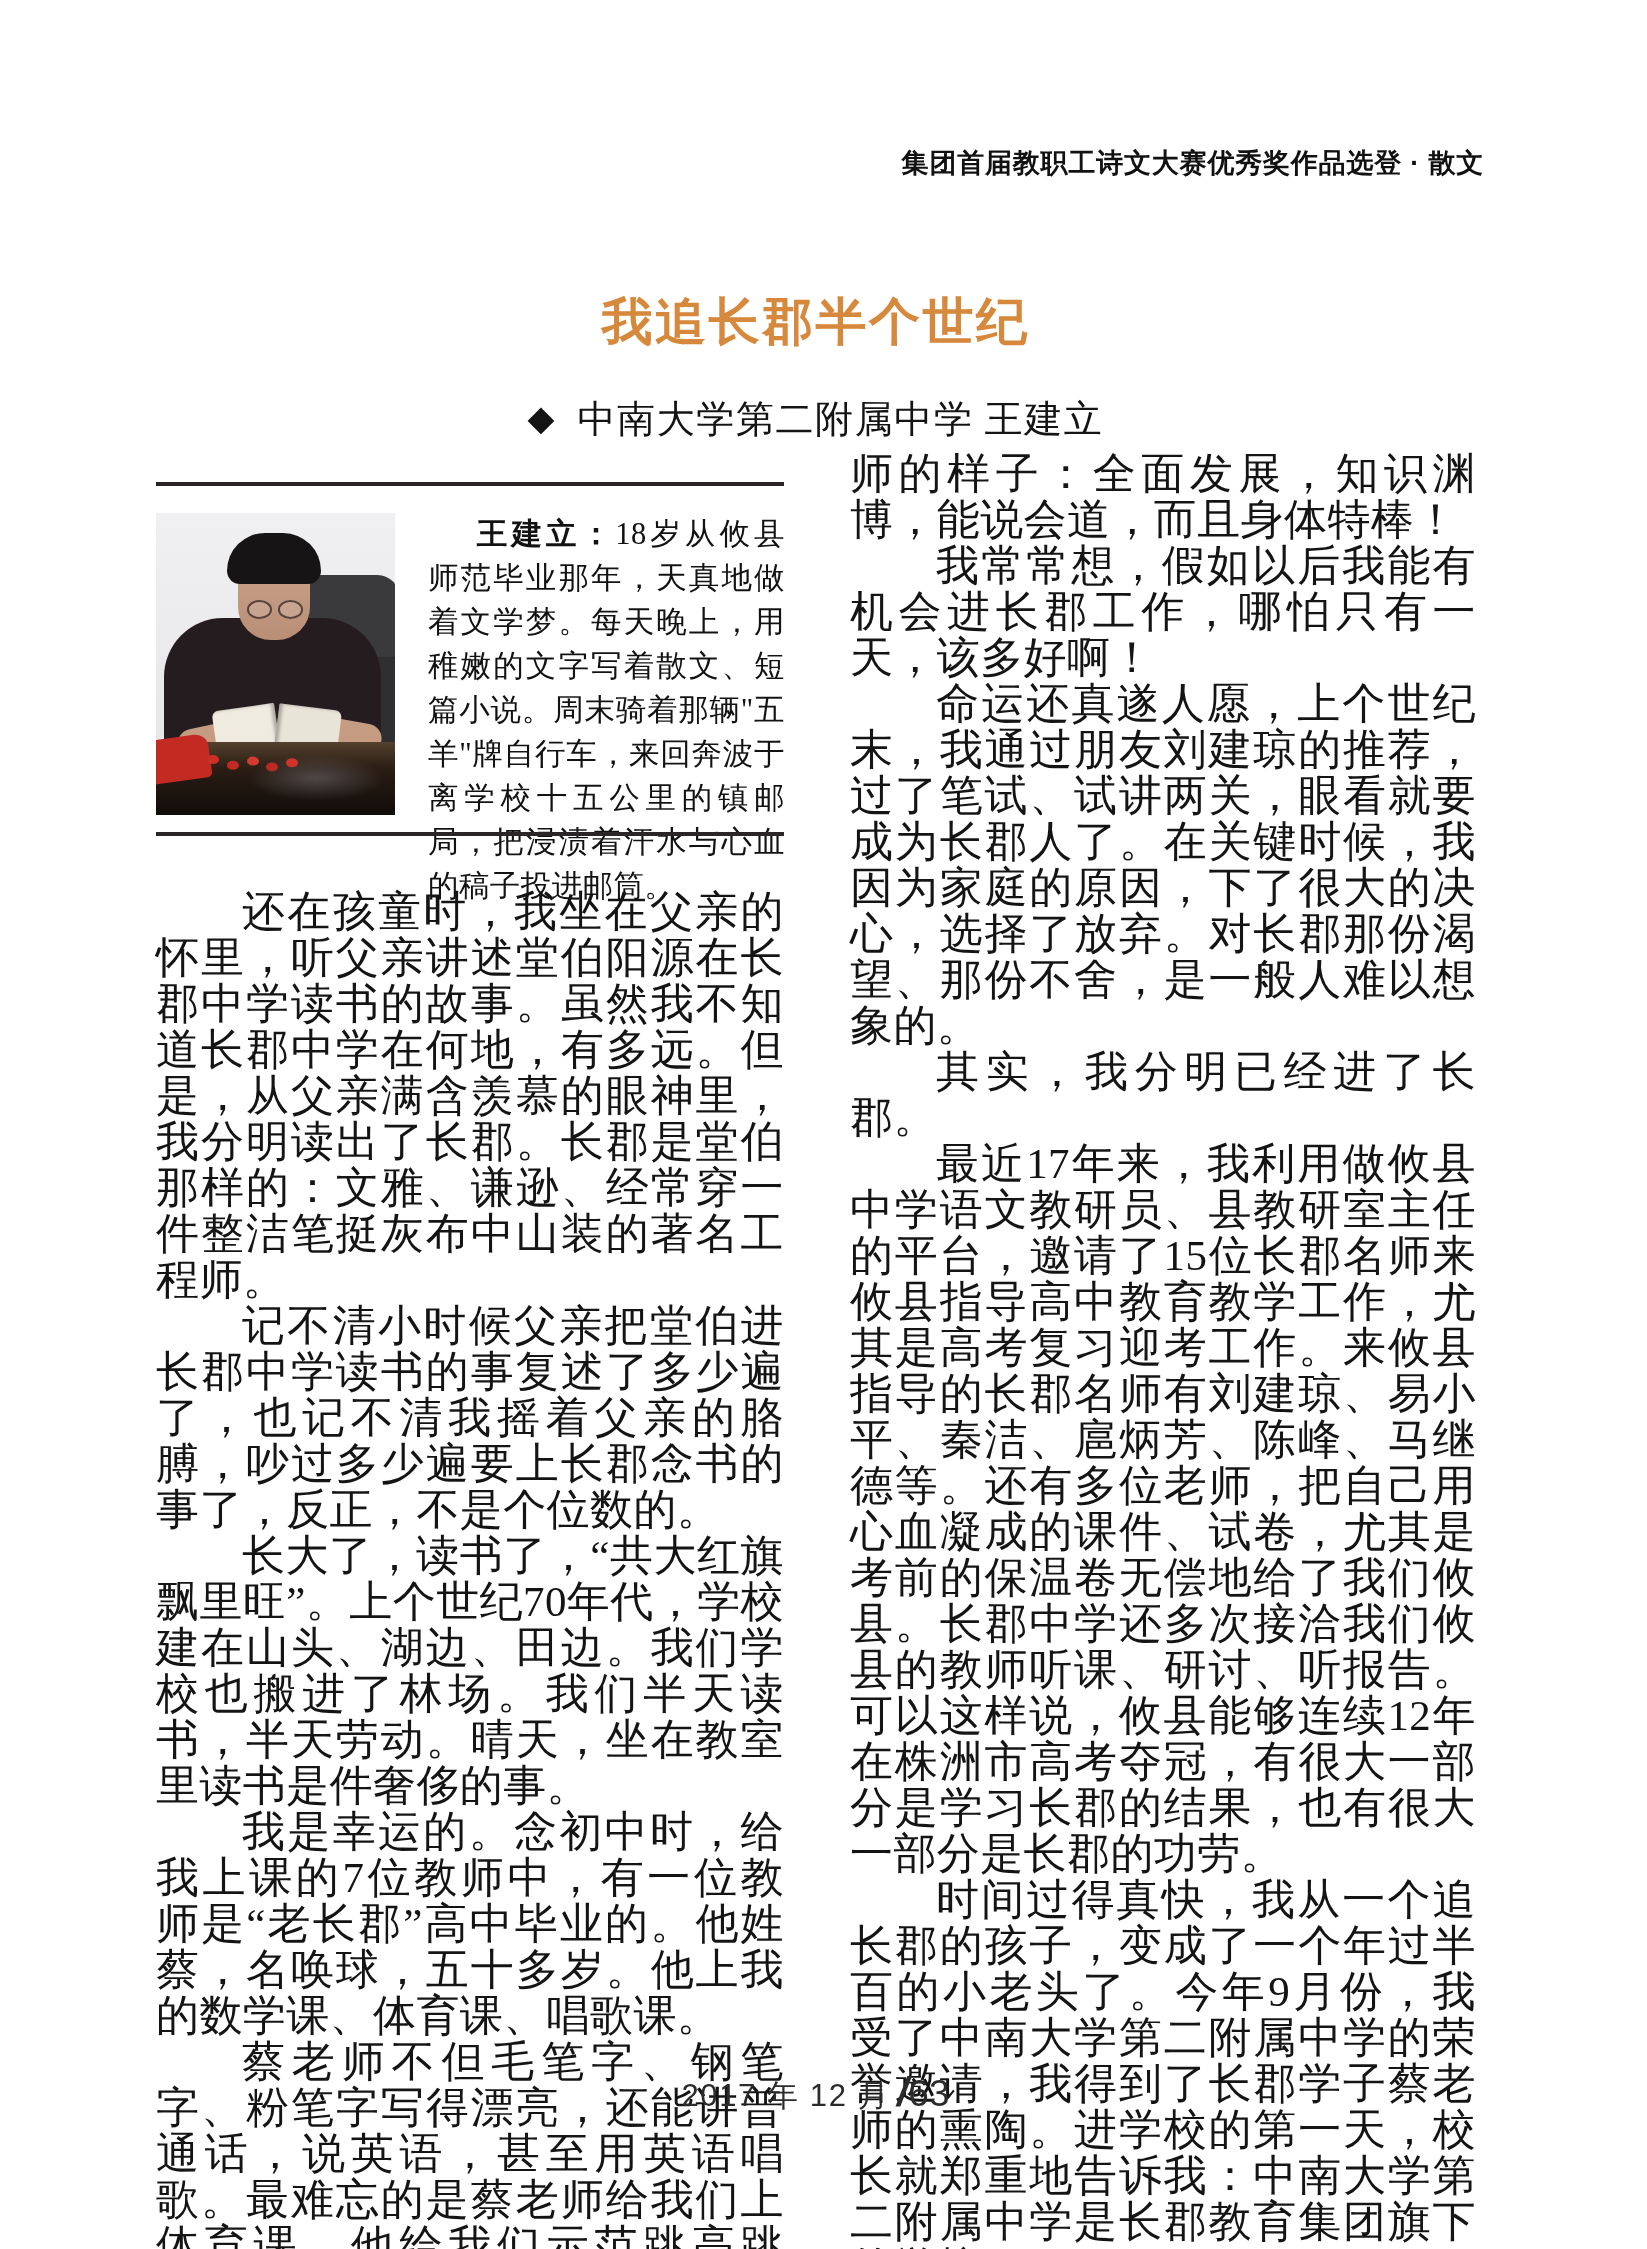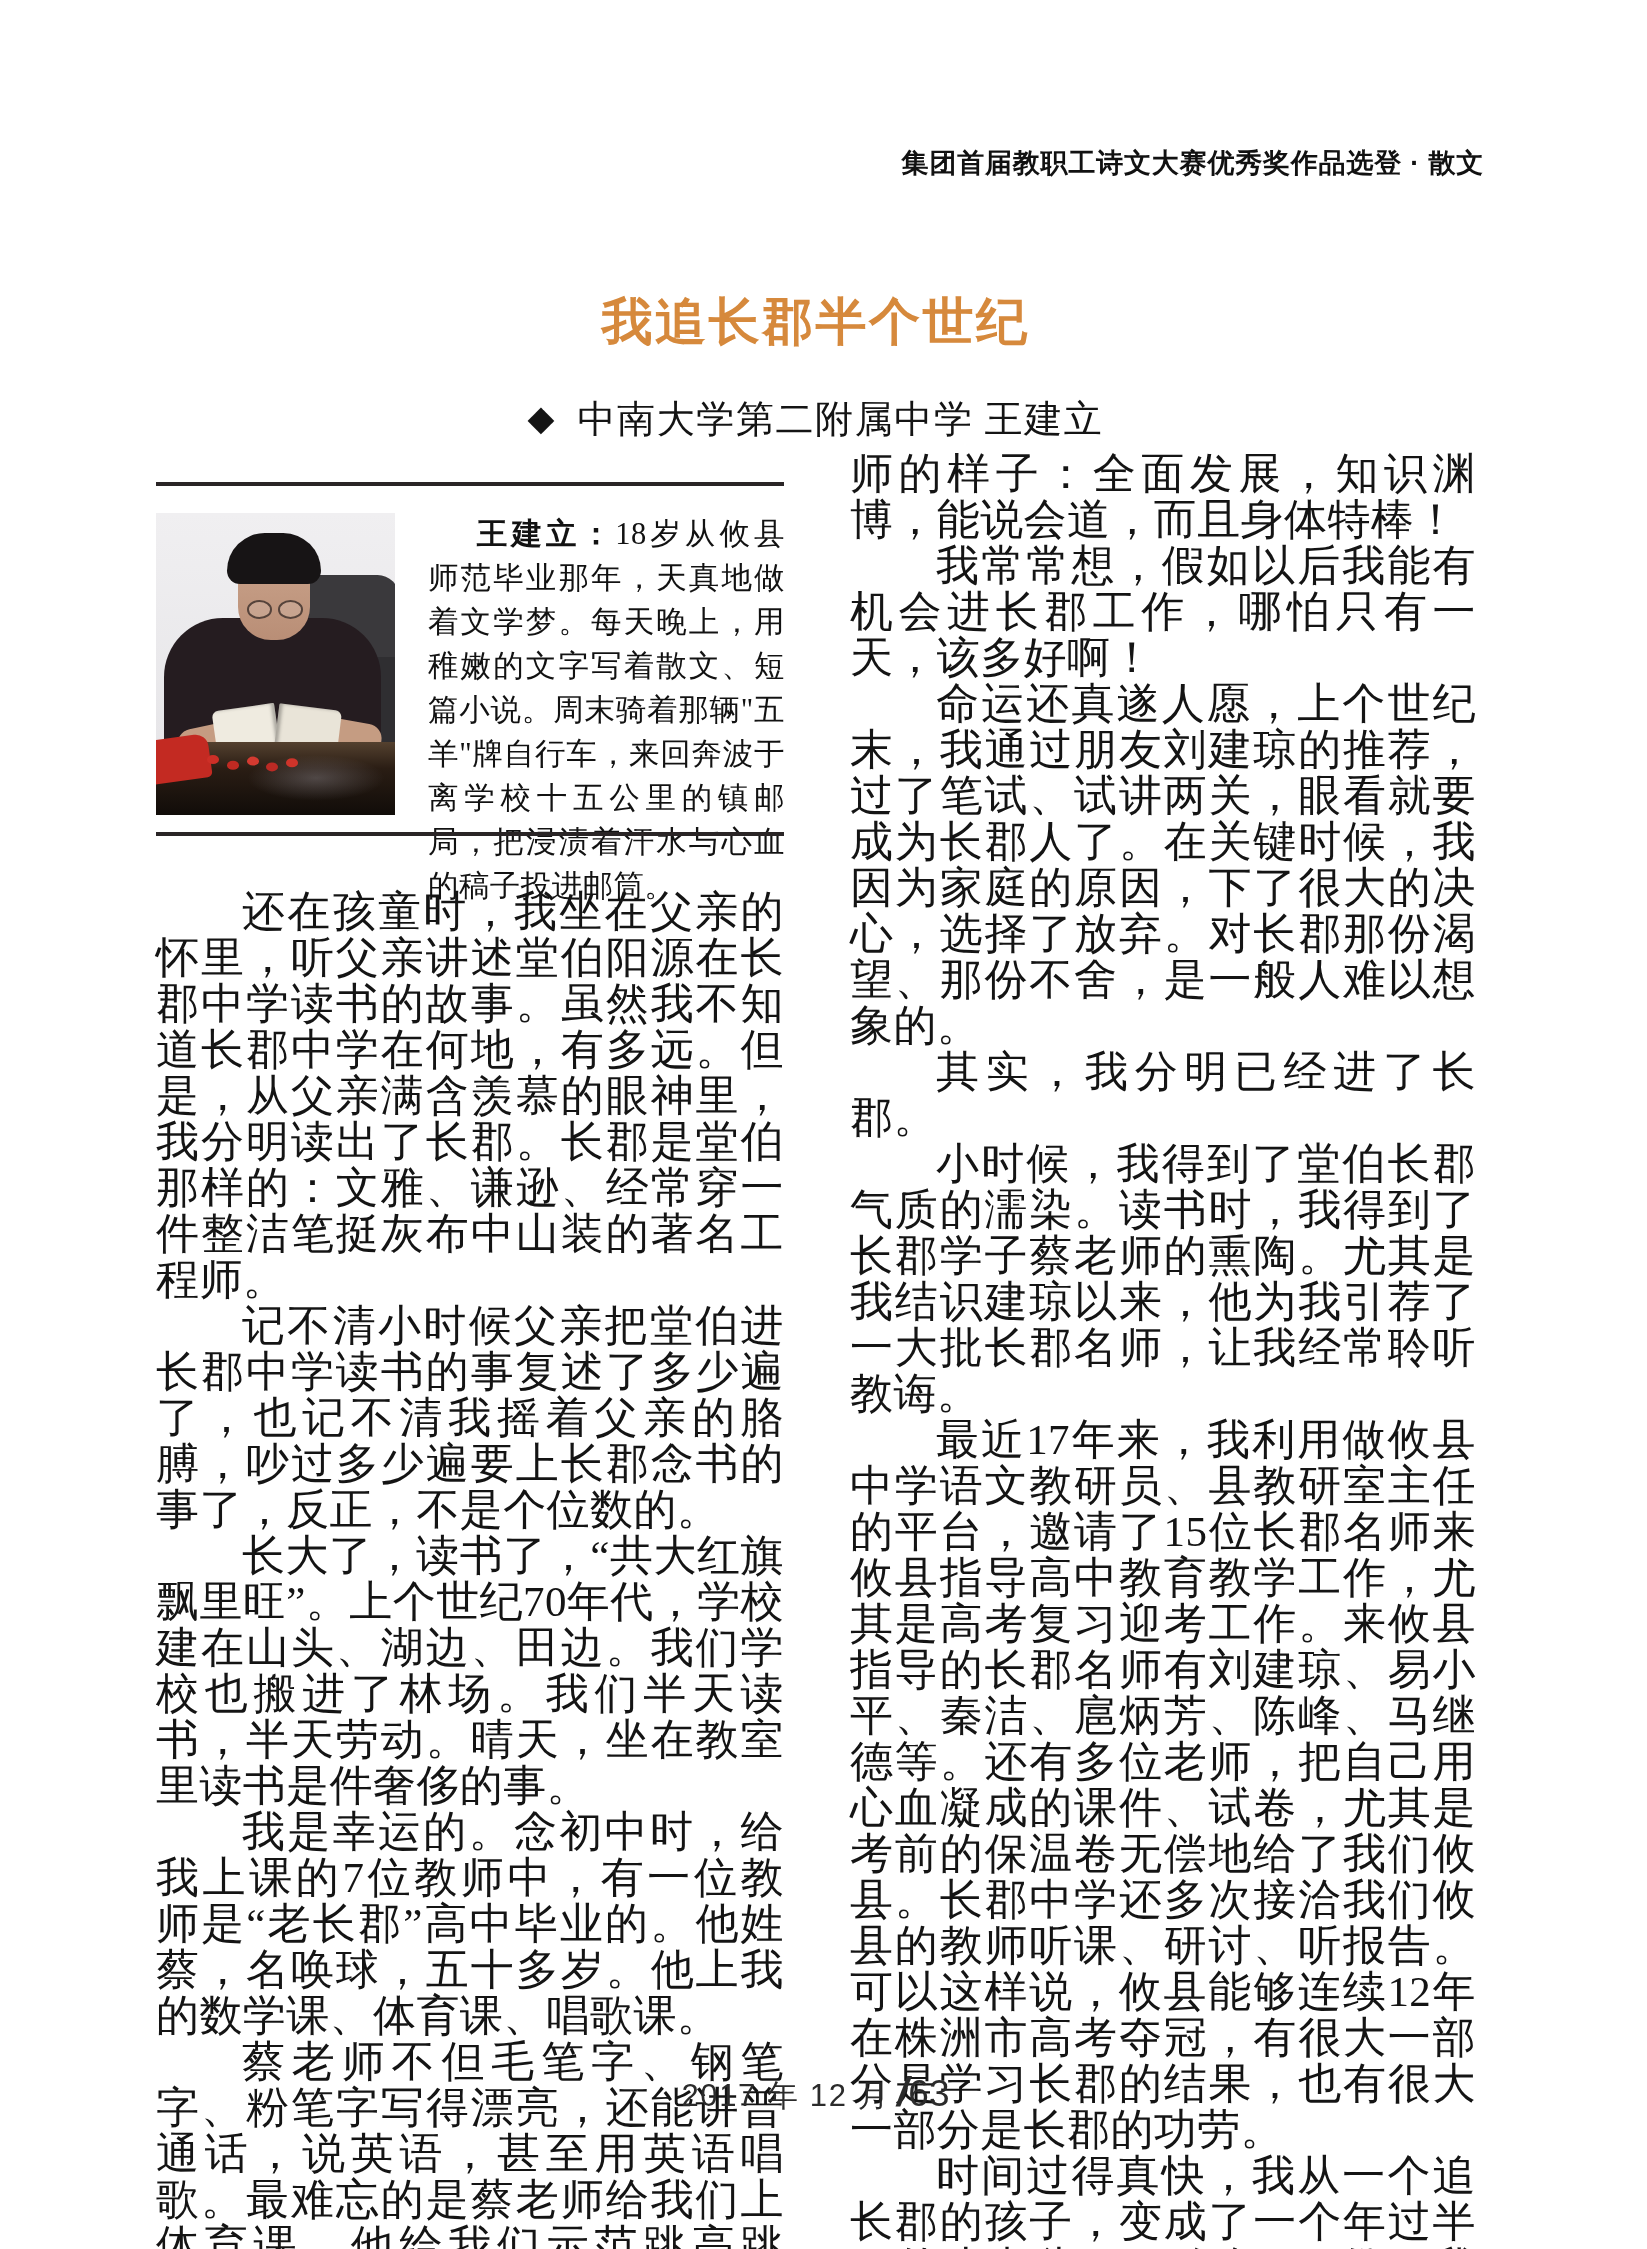--- a/index.html
+++ b/index.html
@@ -132,21 +132,20 @@
     <p class="para indent">长大了，读书了，“共大红旗飘里旺”。上个世纪70年代，学校建在山头、湖边、田边。我们学校也搬进了林场。我们半天读书，半天劳动。晴天，坐在教室里读书是件奢侈的事。</p>
     <p class="para indent">我是幸运的。念初中时，给我上课的7位教师中，有一位教师是“老长郡”高中毕业的。他姓蔡，名唤球，五十多岁。他上我的数学课、体育课、唱歌课。</p>
     <p class="para indent">蔡老师不但毛笔字、钢笔字、粉笔字写得漂亮，还能讲普通话，说英语，甚至用英语唱歌。最难忘的是蔡老师给我们上体育课，他给我们示范跳高跳远，那轻捷的身影，简直像飞起来似的。</p>
   </div>
 
   <div class="col col-right">
     <p class="para">师的样子：全面发展，知识渊博，能说会道，而且身体特棒！</p>
     <p class="para indent">我常常想，假如以后我能有机会进长郡工作，哪怕只有一天，该多好啊！</p>
     <p class="para indent">命运还真遂人愿，上个世纪末，我通过朋友刘建琼的推荐，过了笔试、试讲两关，眼看就要成为长郡人了。在关键时候，我因为家庭的原因，下了很大的决心，选择了放弃。对长郡那份渴望、那份不舍，是一般人难以想象的。</p>
     <p class="para indent">其实，我分明已经进了长郡。</p>
-    <p class="para indent">小时候，我得到了堂伯长郡气质的濡染。读书时，我得到了长郡学子蔡老师的熏陶。尤其是我结识建琼以来，他为我引荐了一大批长郡名师，让我经常聆听教诲。</p>
     <p class="para indent">最近17年来，我利用做攸县中学语文教研员、县教研室主任的平台，邀请了15位长郡名师来攸县指导高中教育教学工作，尤其是高考复习迎考工作。来攸县指导的长郡名师有刘建琼、易小平、秦洁、扈炳芳、陈峰、马继德等。还有多位老师，把自己用心血凝成的课件、试卷，尤其是考前的保温卷无偿地给了我们攸县。长郡中学还多次接洽我们攸县的教师听课、研讨、听报告。可以这样说，攸县能够连续12年在株洲市高考夺冠，有很大一部分是学习长郡的结果，也有很大一部分是长郡的功劳。</p>
     <p class="para indent">时间过得真快，我从一个追长郡的孩子，变成了一个年过半百的小老头了。今年9月份，我受了中南大学第二附属中学的荣誉邀请，我得到了长郡学子蔡老师的熏陶。进学校的第一天，校长就郑重地告诉我：中南大学第二附属中学是长郡教育集团旗下的学校。</p>
     <p class="para indent">世界真大，机缘真巧。半个世纪，我追长郡，长郡也分明照耀着我。</p>
   </div>
 
   <div class="page-footer">
     <span>2017 年 12 月</span><span class="slash">/</span><span class="pageno">63</span>
   </div>
 
 </div>

